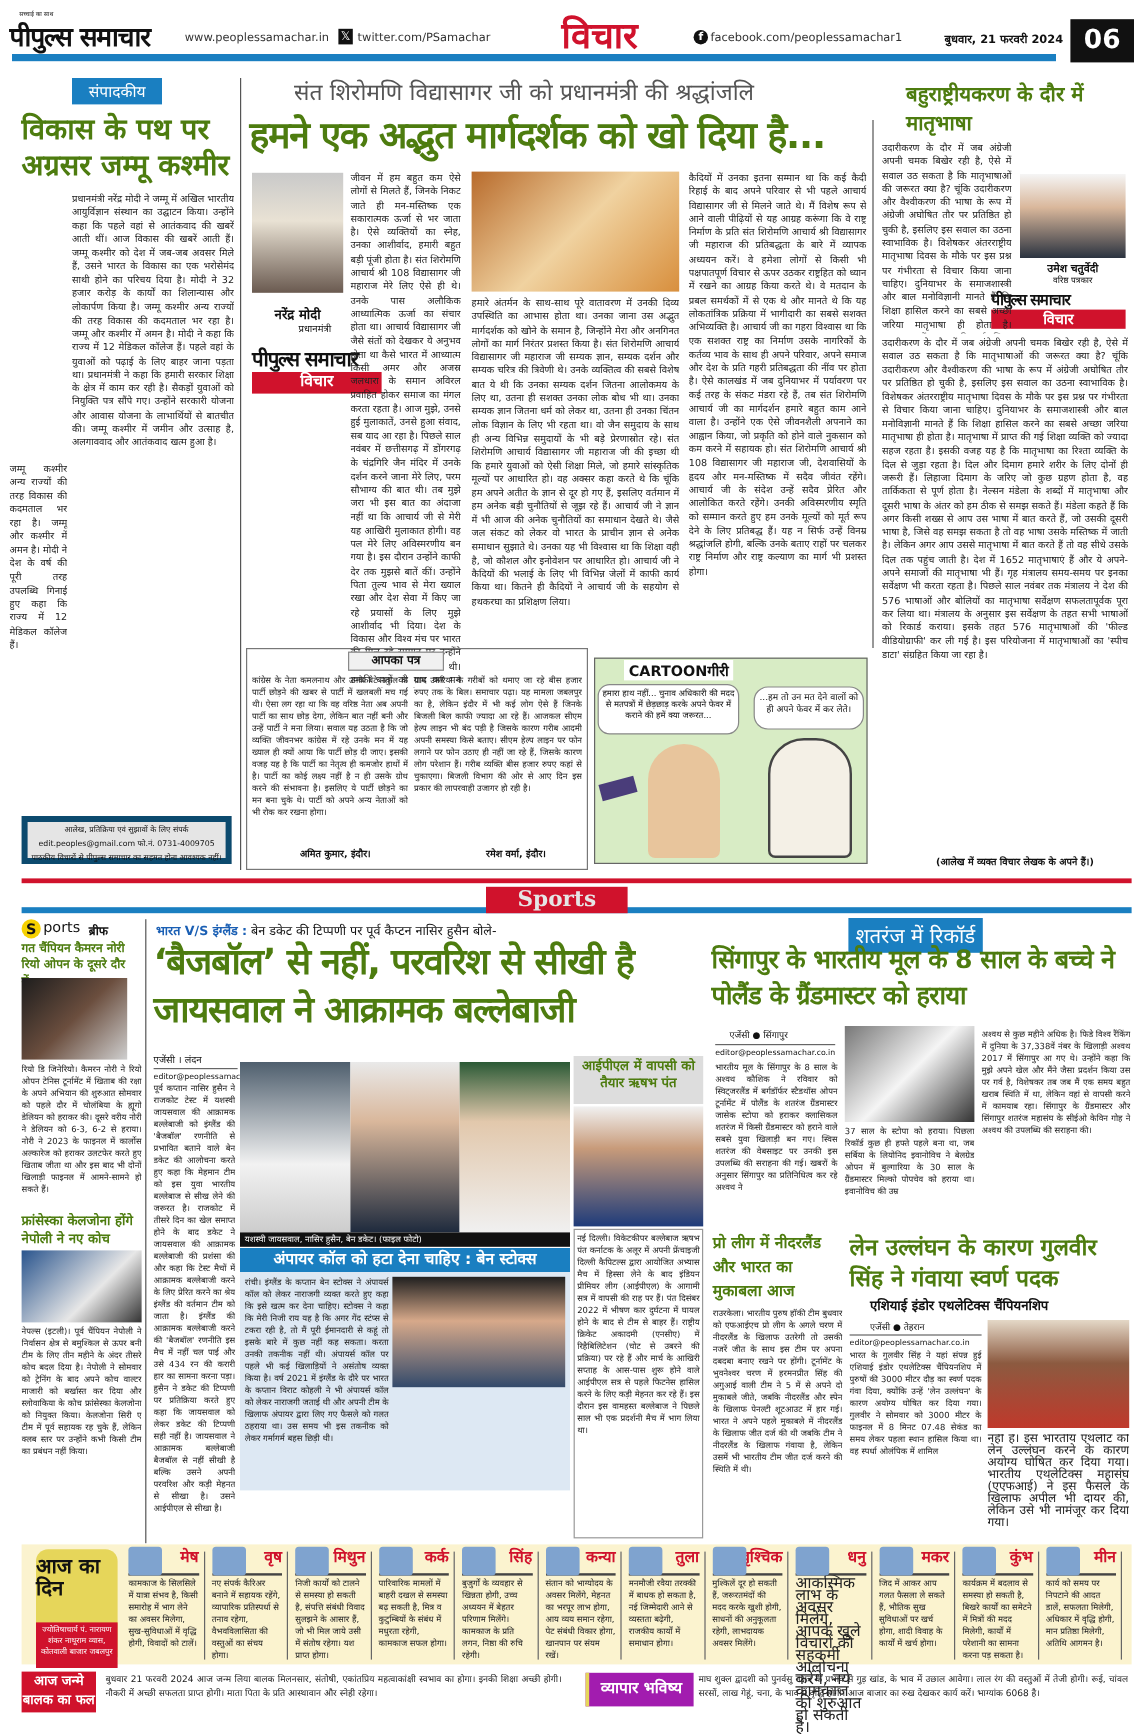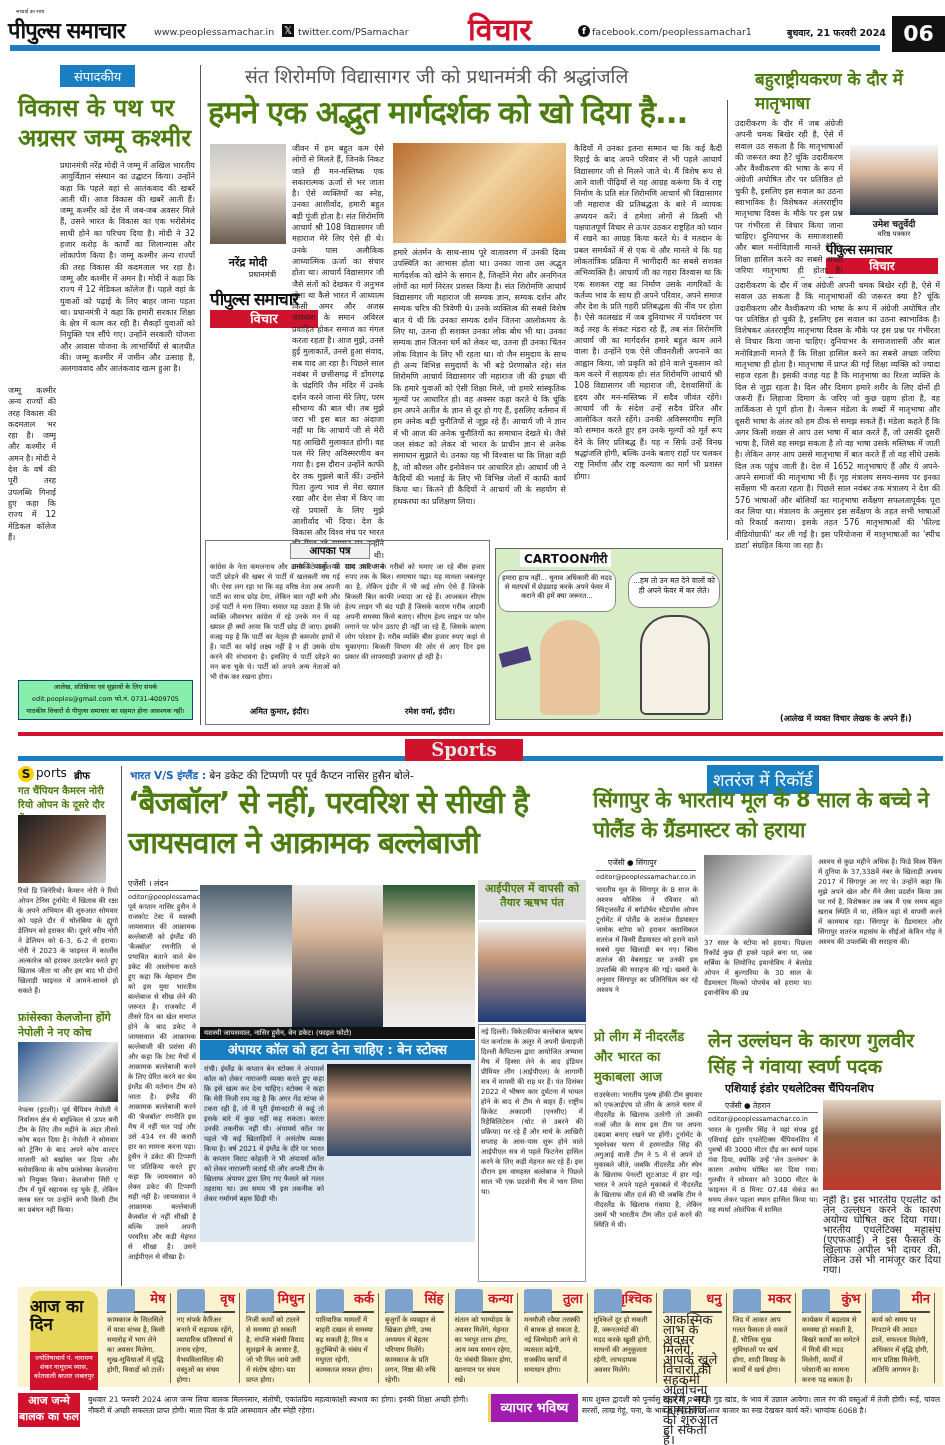--- a/index.html
+++ b/index.html
@@ -11,21 +11,21 @@
   .mast { left: 0; top: 0; width: 945px; height: 52px; }
   .logo { left: 8px; top: 14px; font-size: 22px; font-weight: bold; letter-spacing: -1px; }
   .tagline-tiny { left: 16px; top: 8px; font-size: 5px; }
   .url { font-size: 9.5px; color: #333; }
   .vichar-title { left: 468px; top: 8px; font-size: 30px; font-weight: bold; color: #d0122c; }
   .pageno { left: 892px; top: 16px; width: 53px; height: 36px; background: #111; color: #fff; font-size: 22px; font-weight: bold; text-align: center; line-height: 36px; }
   .mast-bar { left: 10px; top: 45px; width: 870px; height: 6px; background: #1a7fc1; }
   .head-big { font-weight: bold; color: #4d7c0f; }
   .col-rule { width: 1px; background: #555; }
   .photo { background: linear-gradient(135deg,#888,#ccc); }
-  .box-grey { background: #86efac; border: 1px solid #0c4a6e; }
+  .box-grey { background: #e5e5e5; border: 5px solid #0c4a6e; }
   .red-bar { background: #d0122c; }
   .blue-bar { background: #1a7fc1; }
   .rashi { background: #fbf3cf; }
   .rashi-col { position: absolute; top: 1293px; height: 90px; font-size: 8px; line-height: 11px; color: #222; border-right: 1px solid #666; padding: 0 4px; }
   .rashi-name { color: #d0122c; font-weight: bold; font-size: 13px; text-align: right; border-bottom: 2px solid #444; height: 20px; }
   .cartoon { background: #d8ecc5; }
 </style>
 </head>
 <body>
 

